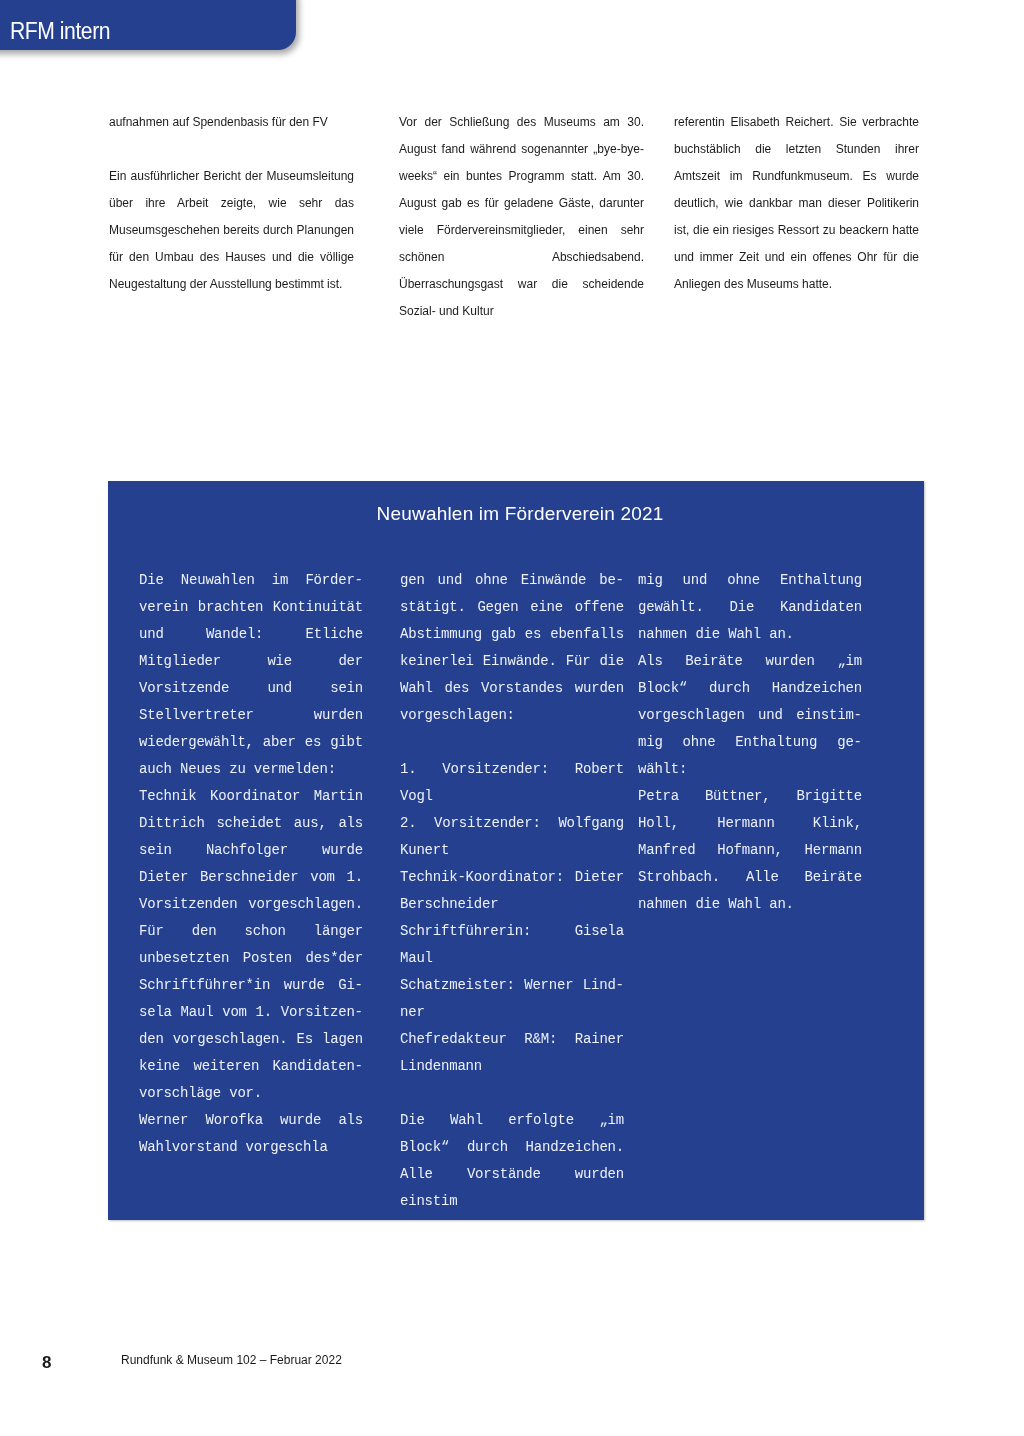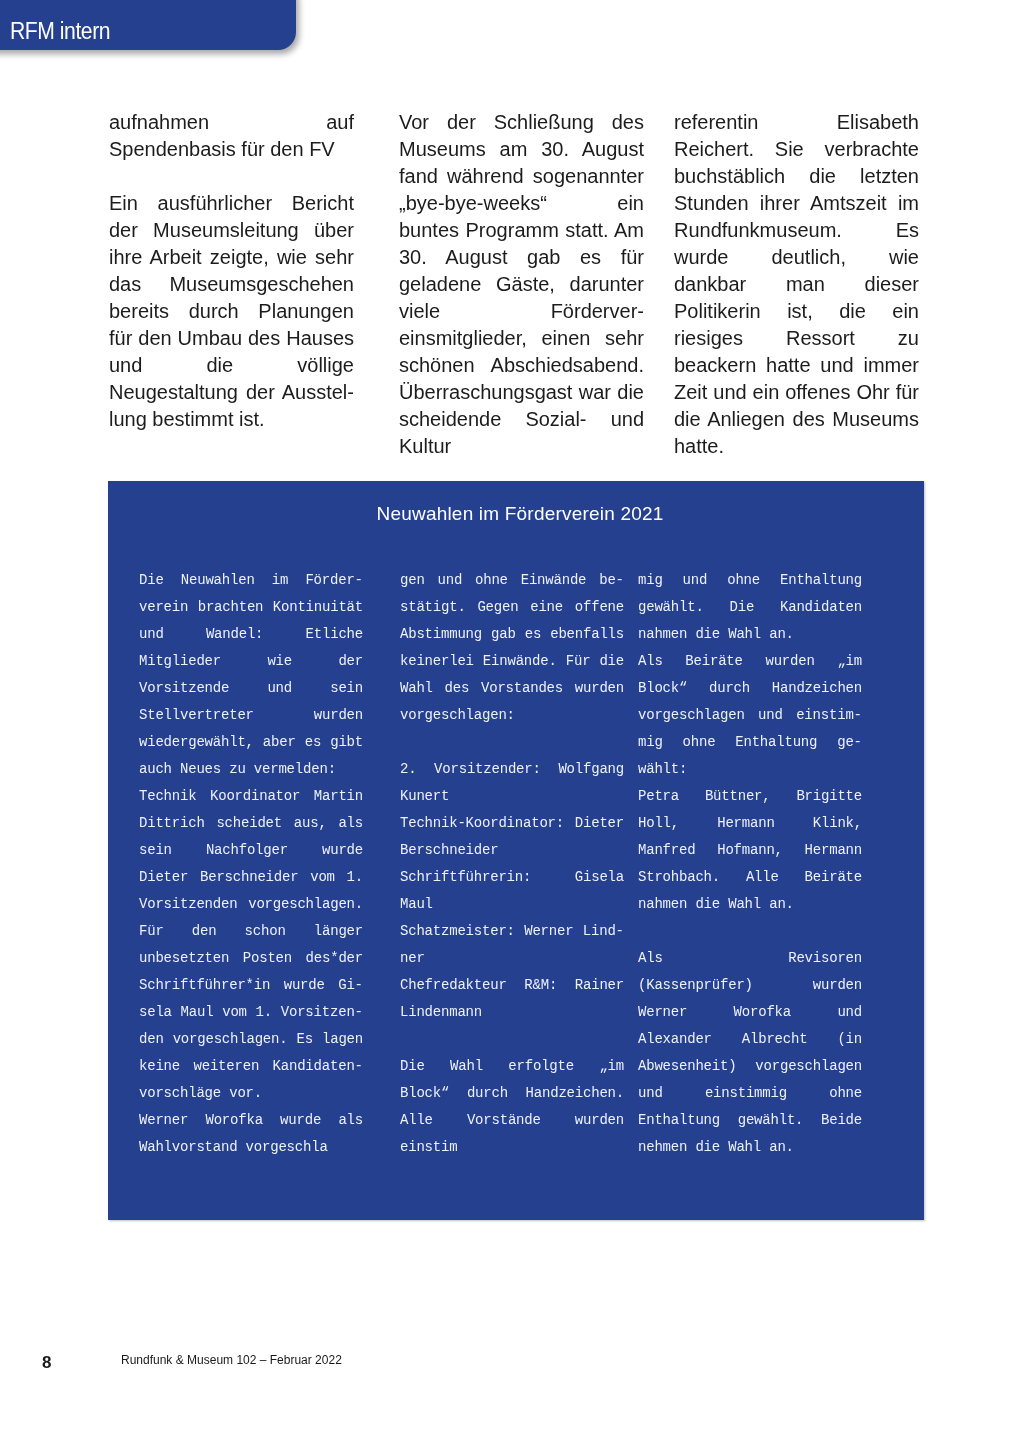--- a/index.html
+++ b/index.html
@@ -12,21 +12,21 @@
     background: #24408f; border-radius: 0 0 18px 0; border-top-right-radius: 18px;
     box-shadow: 3px 4px 6px rgba(0,0,0,0.35);
   }
   .header-tab span {
     position: absolute; left: 30px; top: 38px; color: #ffffff;
     font-family: "Liberation Sans", sans-serif; font-size: 23px; letter-spacing: -0.5px;
     transform: scaleX(0.92); transform-origin: left;
   }
   .col {
     position: absolute; top: 109px; width: 245px;
-    font-family: "Liberation Sans", sans-serif; font-size: 20px; line-height: 27px;
+    font-family: "Liberation Sans", sans-serif; font-size: 12px; line-height: 27px;
     text-align: justify; hyphens: manual; color: #1c1c1c;
   }
   .col p { margin: 0; }
   .col p + p { margin-top: 27px; }
   .col1 { left: 109px; }
   .col2 { left: 391px; margin-left: 8px; }
   .col3 { left: 674px; }
   .info-box {
     position: absolute; left: 108px; top: 481px; width: 816px; height: 739px;
     background: #24408f; box-shadow: 1px 1px 2px rgba(0,0,0,0.25);
@@ -77,32 +77,32 @@
 
   <div class="bcol bcol1">
     <p>Die Neuwahlen im Förder­verein brachten Kontinuität und Wandel: Etliche Mitglie­der wie der Vorsitzende und sein Stellvertreter wurden wiedergewählt, aber es gibt auch Neues zu vermelden:</p>
     <p>Technik Koordinator Mar­tin Dittrich scheidet aus, als sein Nachfolger wurde Dieter Berschneider vom 1. Vorsitzenden vorgeschla­gen. Für den schon länger unbesetzten Posten des*der Schriftführer*in wurde Gi­sela Maul vom 1. Vorsitzen­den vorgeschlagen. Es lagen keine weiteren Kandidaten­vorschläge vor.</p>
     <p>Werner Worofka wurde als Wahlvorstand vorgeschla­</p>
   </div>
 
   <div class="bcol bcol2">
     <p>gen und ohne Einwände be­stätigt. Gegen eine offene Abstimmung gab es eben­falls keinerlei Einwände. Für die Wahl des Vorstandes wurden vorgeschlagen:</p>
     <div class="gap"></div>
+    <p>1. Vorsitzender: Robert Vogl</p>
     <p>2. Vorsitzender: Wolfgang Kunert</p>
     <p>Technik-Koordinator: Dieter Berschneider</p>
     <p>Schriftführerin: Gisela Maul</p>
     <p>Schatzmeister: Werner Lind­ner</p>
     <p>Chefredakteur R&amp;M: Rainer Lindenmann</p>
     <div class="gap"></div>
     <p>Die Wahl erfolgte „im Block“ durch Handzeichen. Alle Vorstände wurden einstim­</p>
   </div>
 
   <div class="bcol bcol3">
     <p>mig und ohne Enthaltung gewählt. Die Kandidaten nahmen die Wahl an.</p>
     <p>Als Beiräte wurden „im Block“ durch Handzeichen vorgeschlagen und einstim­mig ohne Enthaltung ge­wählt:</p>
     <p>Petra Büttner, Brigitte Holl, Hermann Klink, Manfred Hofmann, Hermann Stroh­bach. Alle Beiräte nahmen die Wahl an.</p>
     <div class="gap"></div>
-    <p>Als Revisoren (Kassenprüfer) wurden Werner Worofka und Alexander Albrecht (in Abwesenheit) vorgeschla­gen und einstimmig ohne Enthaltung gewählt. Beide nehmen die Wahl an.</p>
   </div>
 </div>
 
 <div class="footer-page">8</div>
 <div class="footer-text">Rundfunk &amp; Museum 102 – Februar 2022</div>
 
 </body></html>

